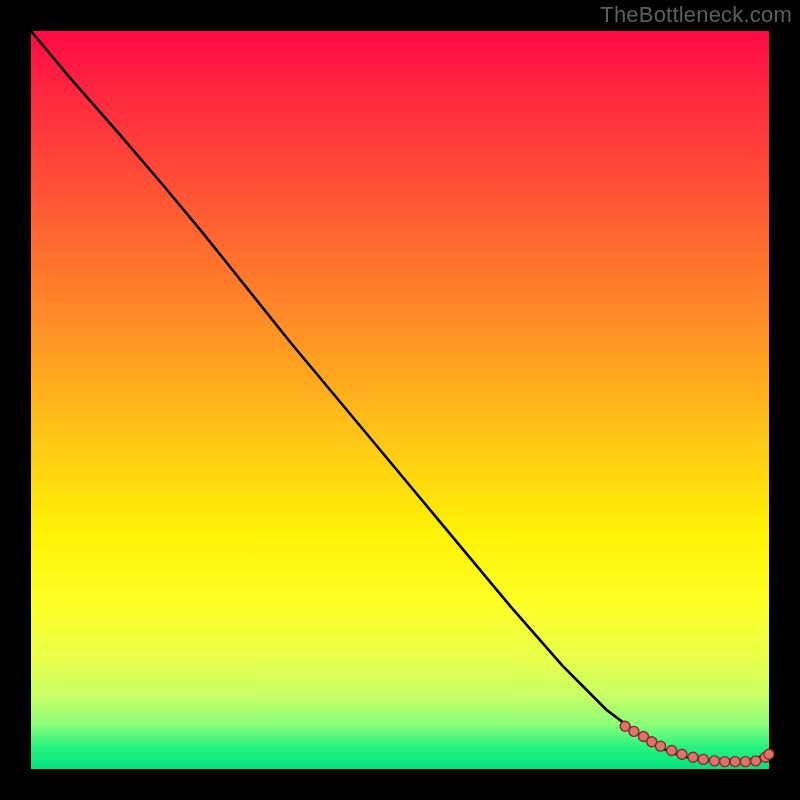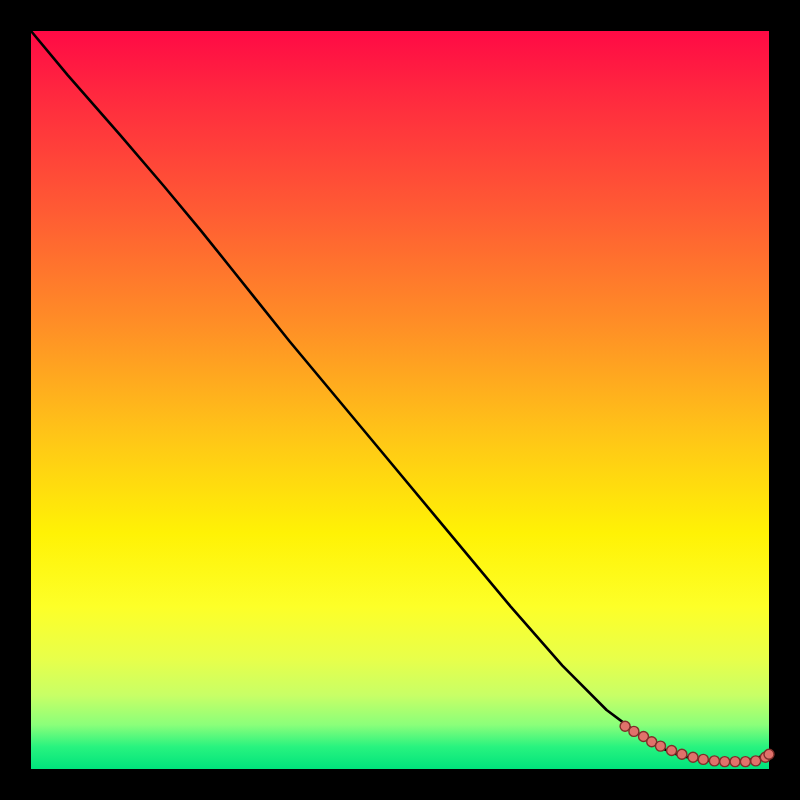--- a/index.html
+++ b/index.html
@@ -56,20 +56,21 @@
     top: 31px;
     width: 738px;
     height: 738px;
     overflow: visible;
   }
 </style>
 </head>
 <body>
 
 <div class="frame">
+  <div class="attribution">TheBottleneck.com</div>
 
   <div class="plot"></div>
 
   <svg class="overlay" viewBox="0 0 738 738">
     <path id="curve-path" fill="none" stroke="#000000" stroke-width="2.6" stroke-linecap="round" stroke-linejoin="round" d="M0.0 0.0 L36.9 44.3 L88.6 103.3 L132.8 155.0 L169.7 199.3 L199.3 236.2 L258.3 310.0 L332.1 398.5 L405.9 487.1 L479.7 575.6 L531.4 634.7 L575.6 679.0 L605.2 701.1 L627.3 715.9 L649.4 724.7 L671.6 729.1 L693.7 730.6 L715.9 729.9 L738.0 723.2"></path>
     <g id="markers-group">
         <circle cx="594.1" cy="695.2" r="5" fill="#e0726b" stroke="#7e2f2a" stroke-width="1.4"></circle>
         <circle cx="602.9" cy="700.4" r="5" fill="#e0726b" stroke="#7e2f2a" stroke-width="1.4"></circle>
         <circle cx="612.5" cy="705.5" r="5" fill="#e0726b" stroke="#7e2f2a" stroke-width="1.4"></circle>
         <circle cx="620.7" cy="710.7" r="5" fill="#e0726b" stroke="#7e2f2a" stroke-width="1.4"></circle>

